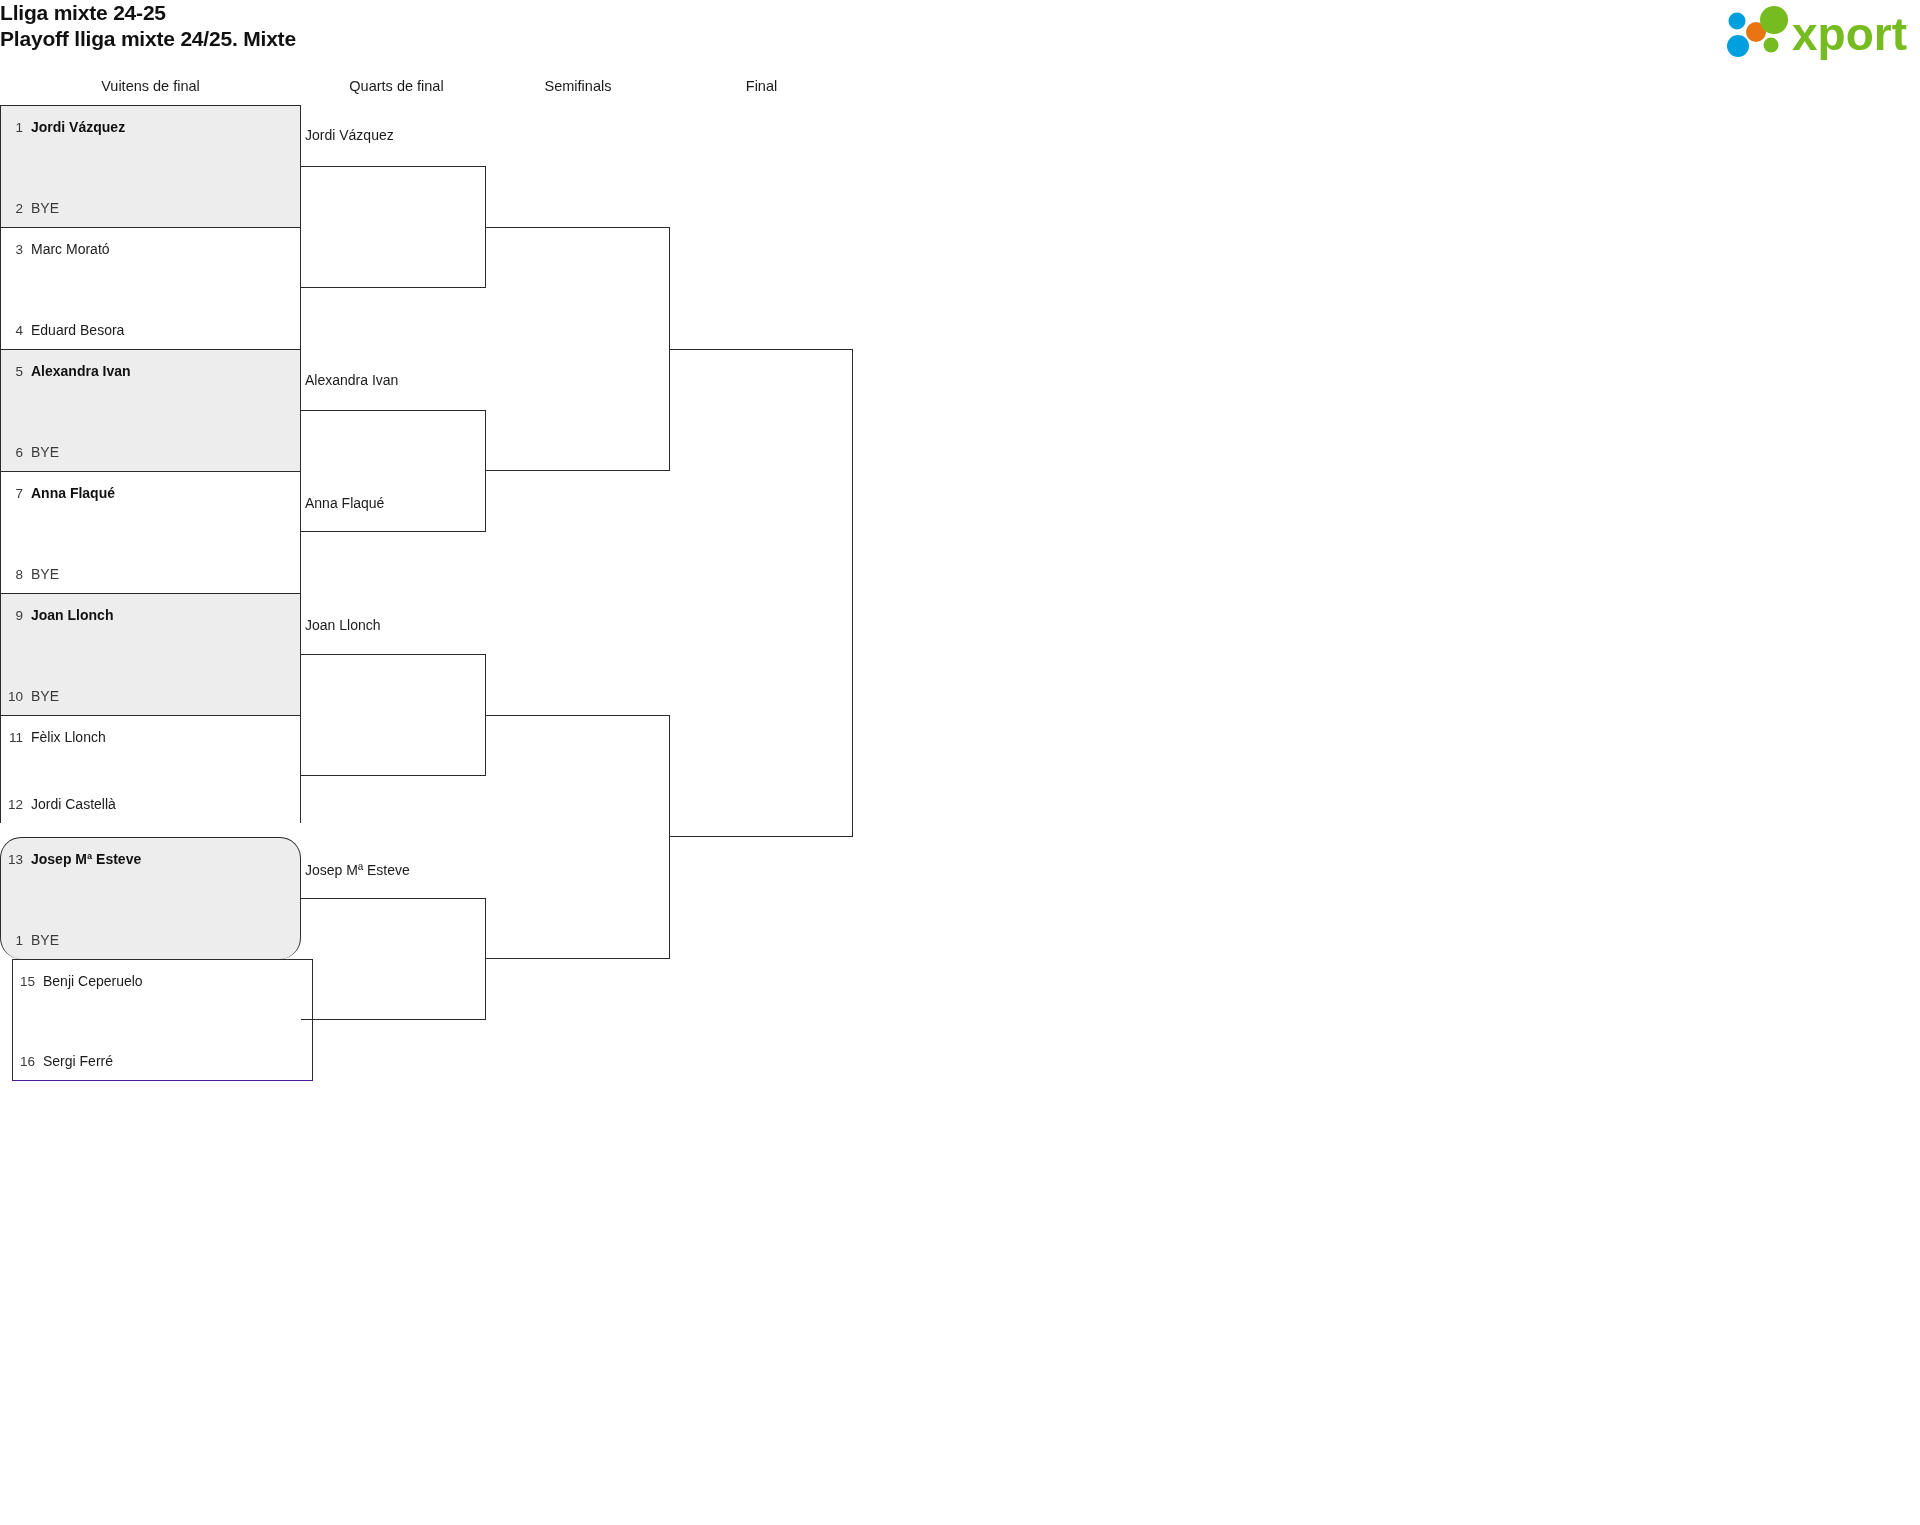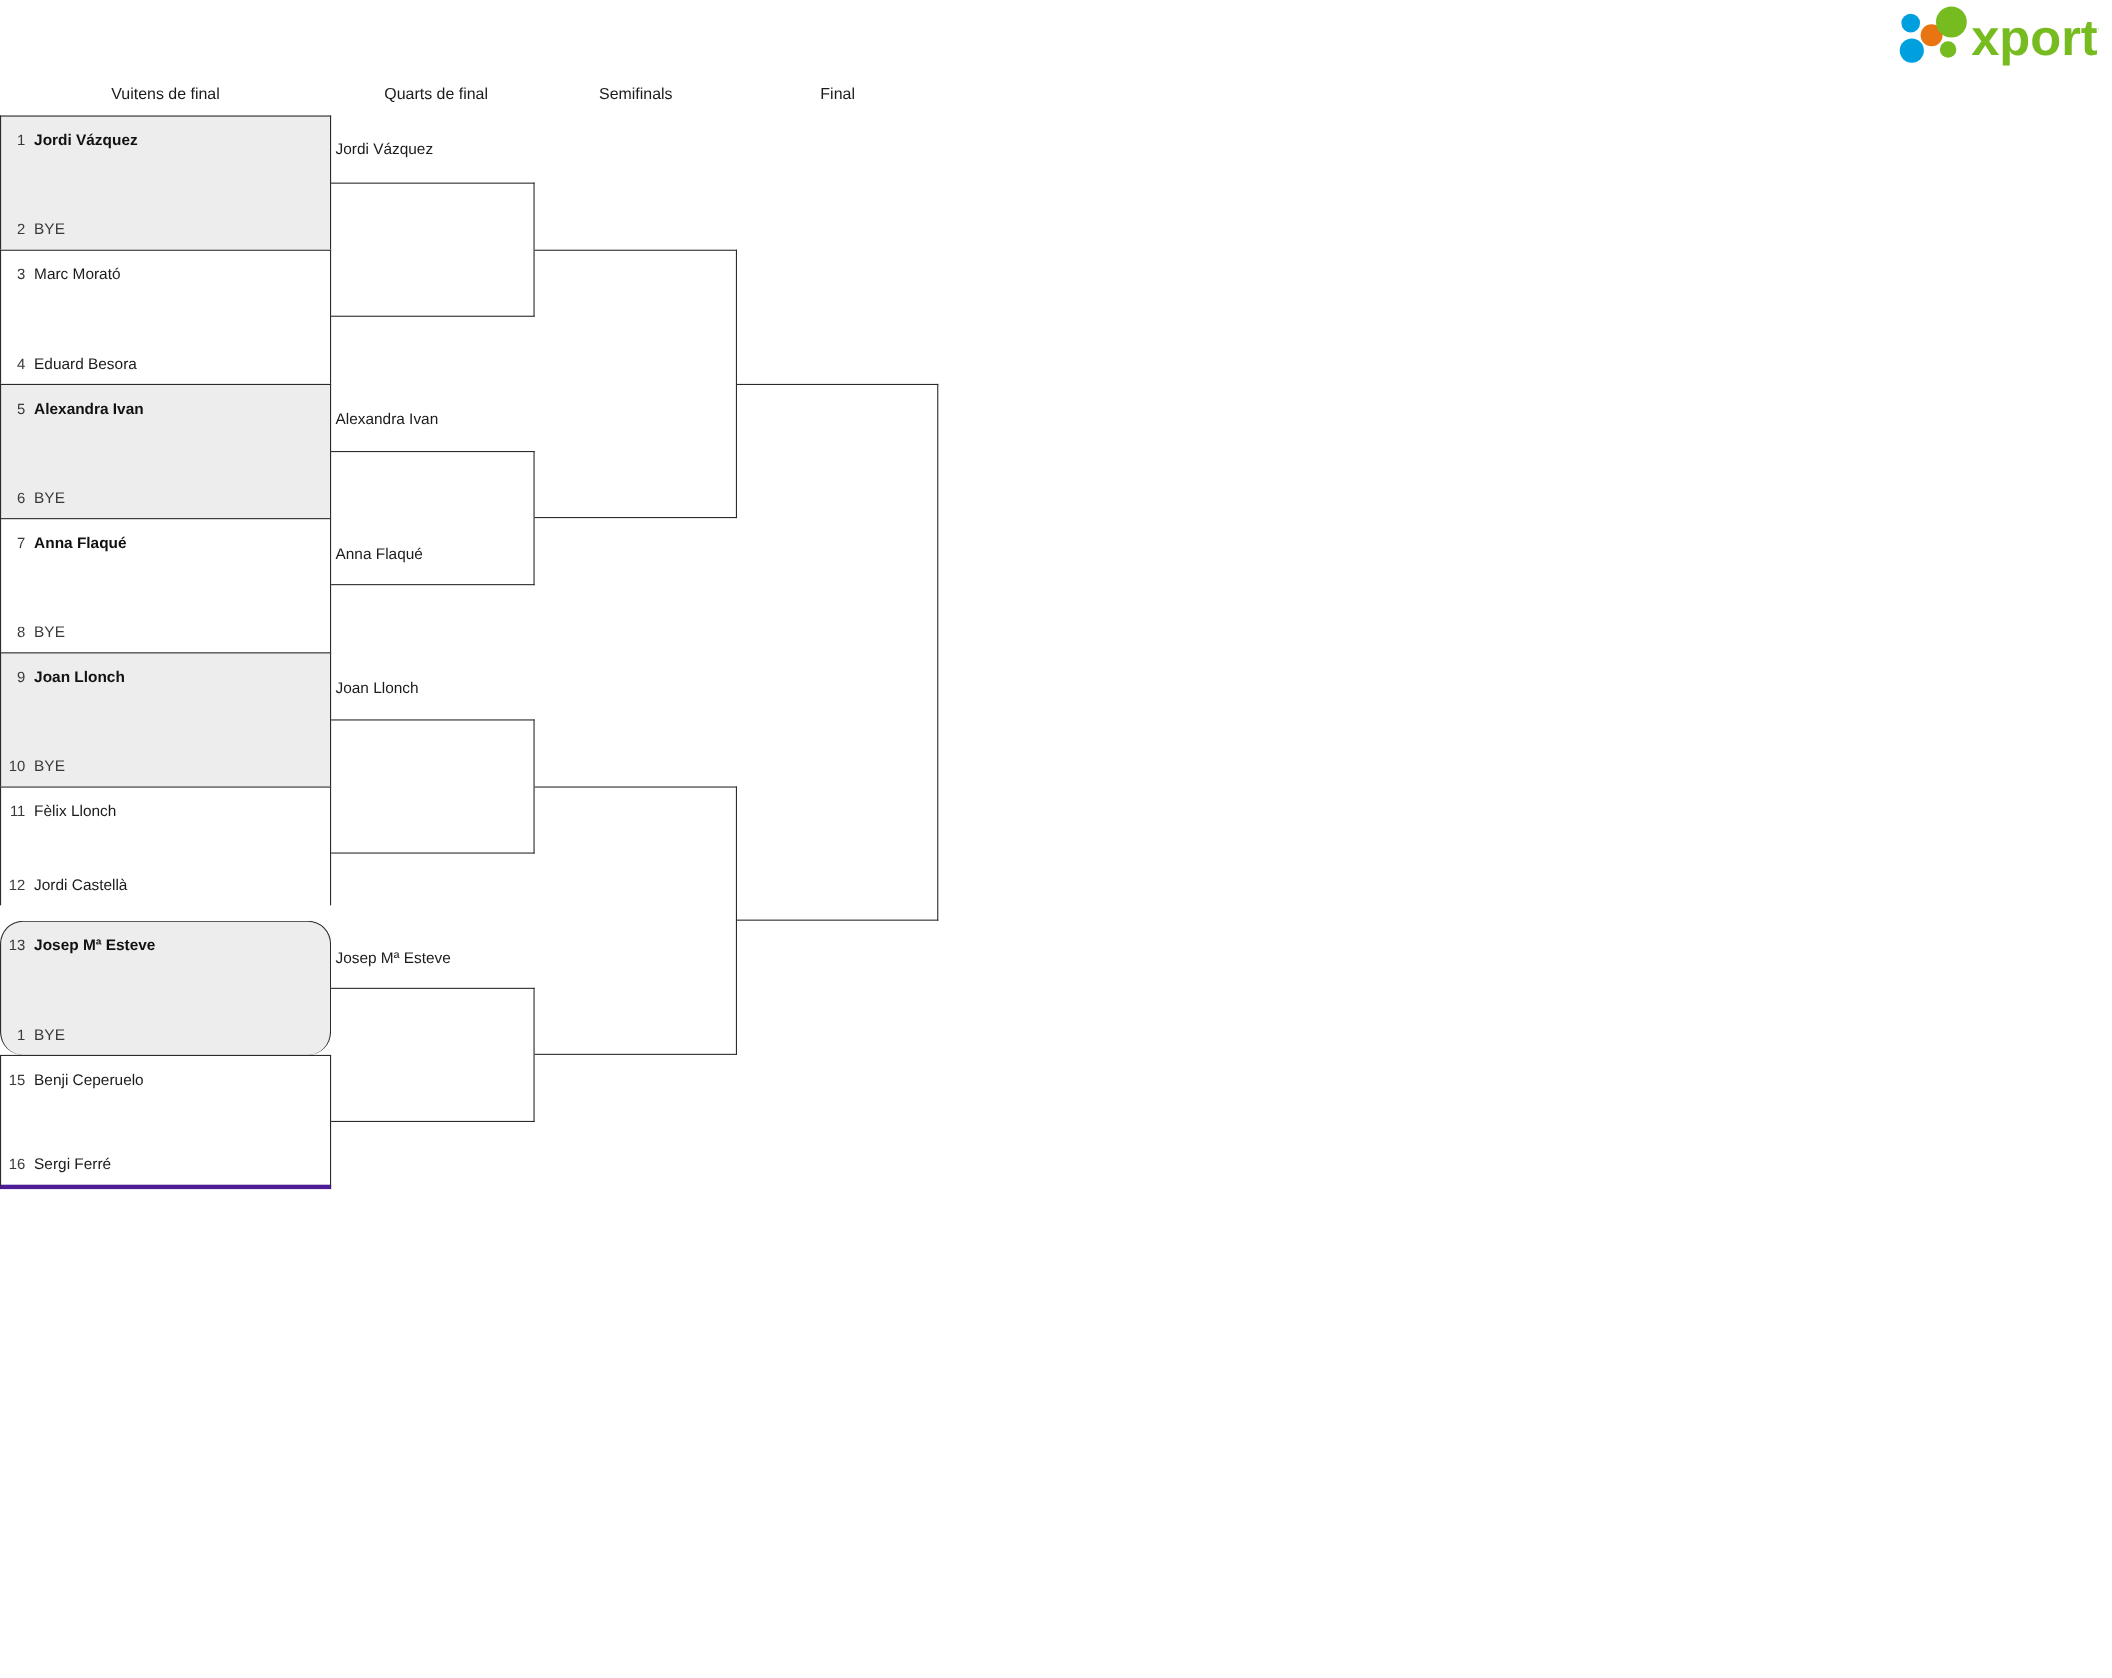--- a/index.html
+++ b/index.html
@@ -35,21 +35,21 @@
   }
 
   
   .bracket { position: absolute; left: 0; top: 0; width: 900px; height: 1200px; }
 
   
   .r1-block {
     position: absolute; left: 0; width: 301px;
     border: 1px solid #2b2b2b; border-bottom: none;
   }
-  .r1-block.last { border-bottom: 4px solid #4c1d95; }
+  .r1-block.last { border-bottom: 1px solid #4c1d95; margin-left: 12px; }
   .r1-block.shaded { background: #ededed; }
   .r1-block.plain { background: #ffffff; }
 
   .slot {
     position: absolute; left: 0; width: 299px; height: 26px;
     display: flex; align-items: center;
   }
   .slot.top { top: 8px; }
   .slot.bot { bottom: 6px; }
   .seed {
@@ -71,20 +71,24 @@
   
   .adv {
     position: absolute; font-size: 14px; color: #1b1b1b; white-space: nowrap;
   }
 </style>
 </head>
 <body>
 
 <div id="root">
 
+  <div class="title-block">
+    <div class="title-line1">Lliga mixte 24-25</div>
+    <div class="title-line2">Playoff lliga mixte 24/25. Mixte</div>
+  </div>
 
   <div class="logo">
     <svg width="190" height="58" viewBox="0 0 190 58" xmlns="http://www.w3.org/2000/svg" aria-hidden="true">
       <g>
         <circle cx="19" cy="16" r="8.5" fill="#00A0DF"></circle>
         <circle cx="38" cy="27" r="10" fill="#E87511"></circle>
         <circle cx="20" cy="41" r="11" fill="#00A0DF"></circle>
         <circle cx="56" cy="15" r="14" fill="#76BC21"></circle>
         <circle cx="53" cy="40" r="7.5" fill="#76BC21"></circle>
       </g>

